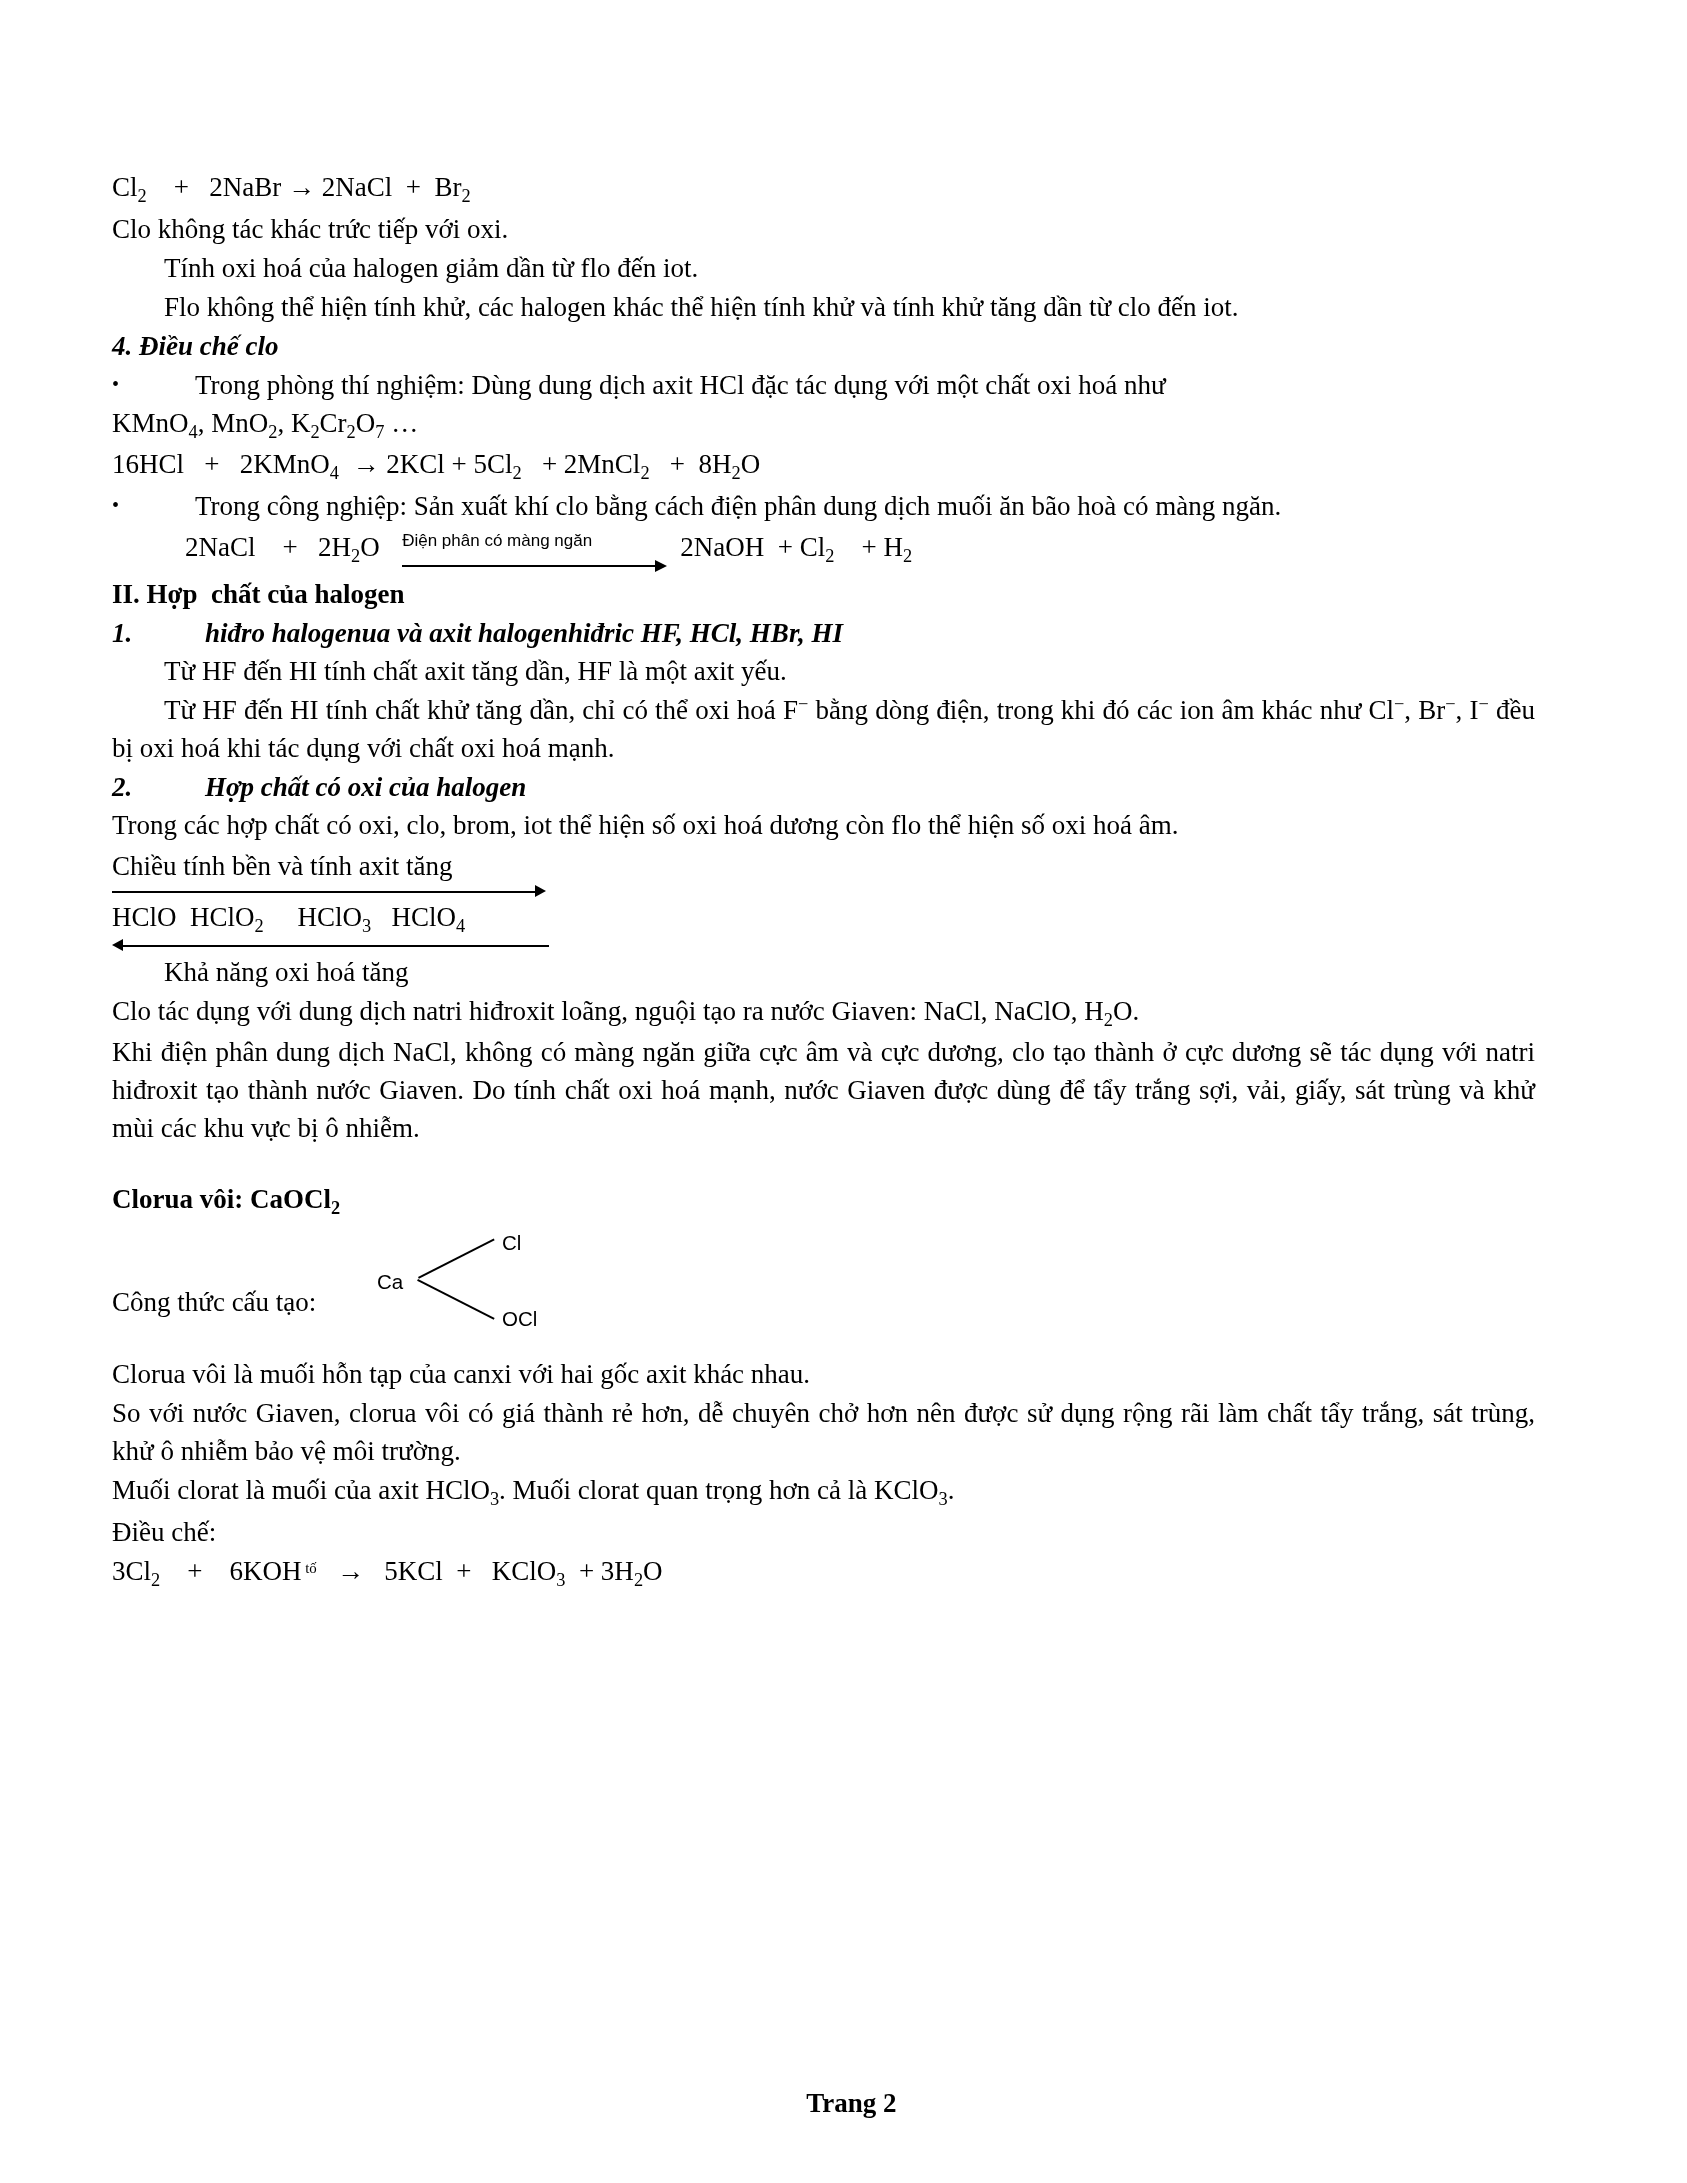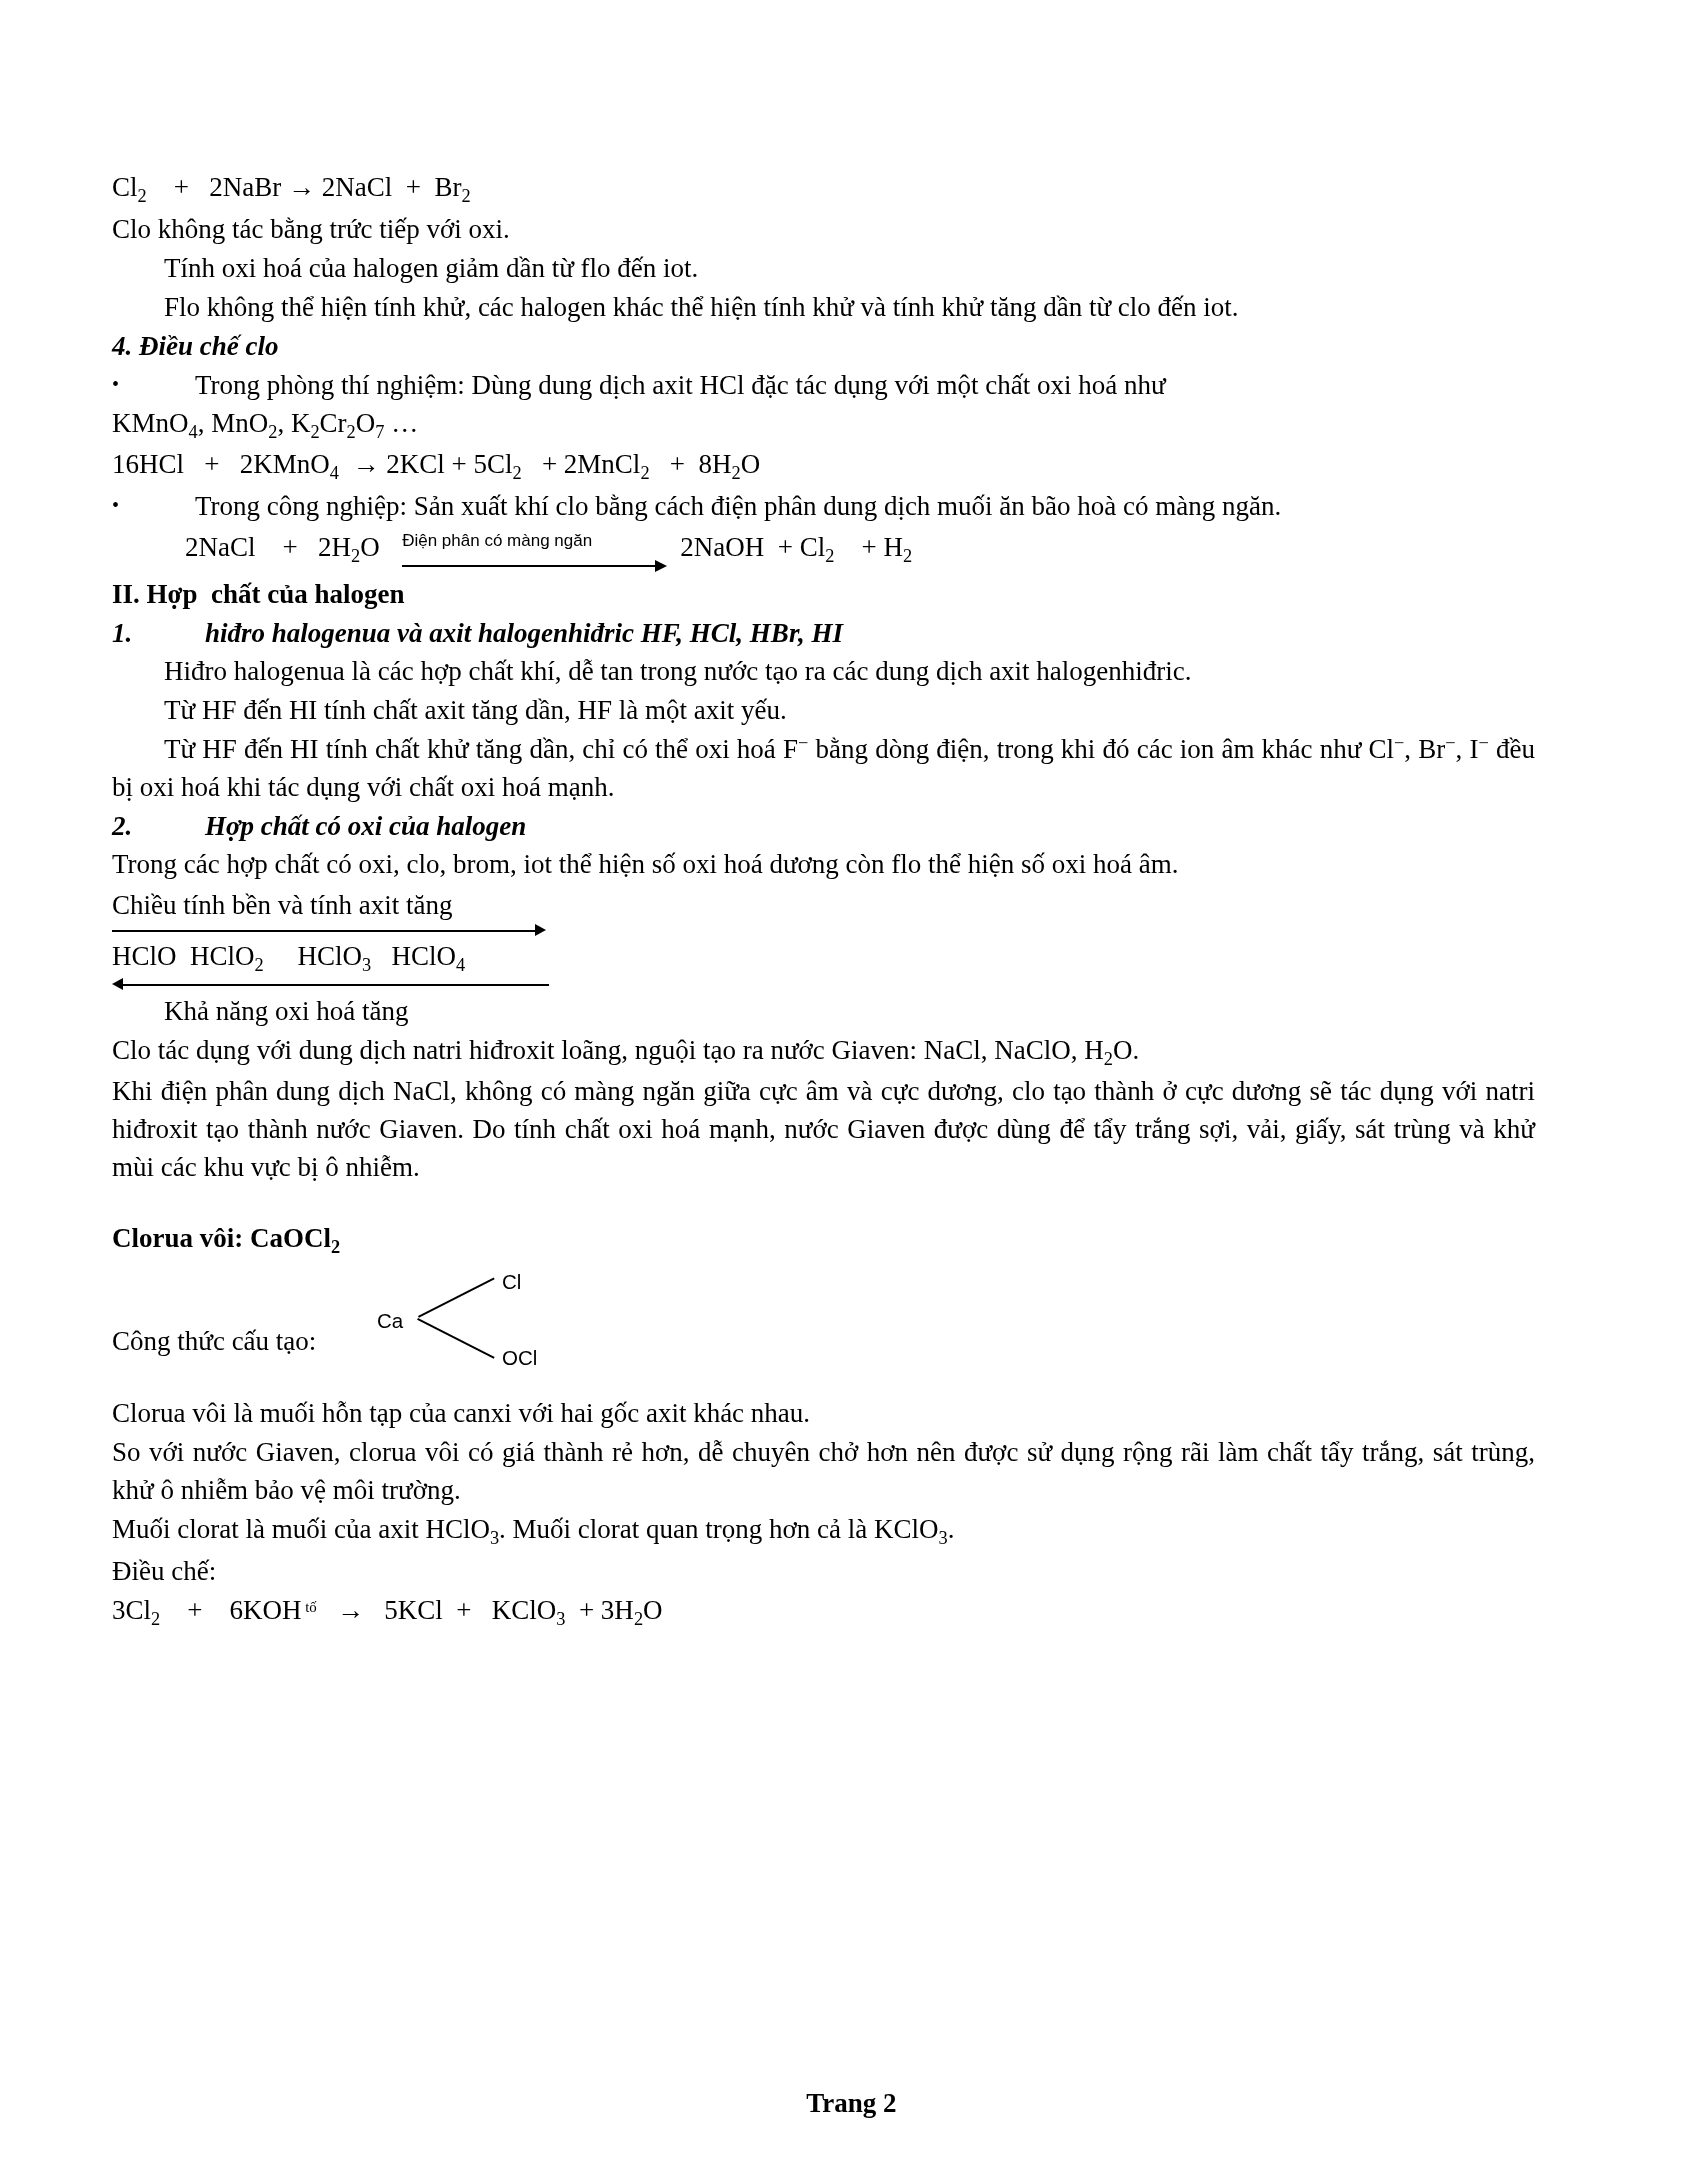--- a/index.html
+++ b/index.html
@@ -206,21 +206,21 @@
     font-weight: bold;
   }
 </style>
 </head>
 <body>
 
 <div class="page">
 
   <p class="line">Cl<sub>2</sub>&nbsp;&nbsp;&nbsp; +&nbsp;&nbsp; 2NaBr&nbsp;→ 2NaCl&nbsp; +&nbsp; Br<sub>2</sub></p>
 
-  <p class="line">Clo không tác bằng trức tiếp với oxi.</p>
+  <p class="line">Clo không tác khác trức tiếp với oxi.</p>
 
   <p class="line indent">Tính oxi hoá của halogen giảm dần từ flo đến iot.</p>
 
   <p class="line indent justify">Flo không thể hiện tính khử, các halogen khác thể hiện tính khử và tính khử tăng dần từ clo đến iot.</p>
 
   <p class="line bi">4. Điều chế clo</p>
 
   <div class="bullet-row">
     <div class="bullet-dot"></div>
     <div class="bullet-text">Trong phòng thí nghiệm: Dùng dung dịch axit HCl đặc tác dụng với một chất oxi hoá như</div>
@@ -244,21 +244,20 @@
     <div class="rxn-right">2NaOH&nbsp; + Cl<sub>2</sub>&nbsp;&nbsp;&nbsp; + H<sub>2</sub></div>
   </div>
 
   <p class="line bold">II. Hợp  chất của halogen</p>
 
   <div class="num-row">
     <div class="num-lbl bi">1.</div>
     <div class="num-txt bi">hiđro halogenua và axit halogenhiđric  HF,   HCl,   HBr,    HI</div>
   </div>
 
-  <p class="line indent">Hiđro halogenua là các hợp chất khí, dễ tan trong nước tạo ra các dung dịch axit halogenhiđric.</p>
 
   <p class="line indent">Từ HF đến HI tính chất axit tăng dần, HF là một axit yếu.</p>
 
   <p class="line indent justify">Từ HF đến HI tính chất khử tăng dần, chỉ có thể oxi hoá F<sup>−</sup> bằng dòng điện, trong khi đó các ion âm khác như Cl<sup>−</sup>, Br<sup>−</sup>, I<sup>−</sup> đều bị oxi hoá khi tác dụng với chất oxi hoá mạnh.</p>
 
   <div class="num-row">
     <div class="num-lbl bi">2.</div>
     <div class="num-txt bi">Hợp chất có oxi của halogen</div>
   </div>
 

